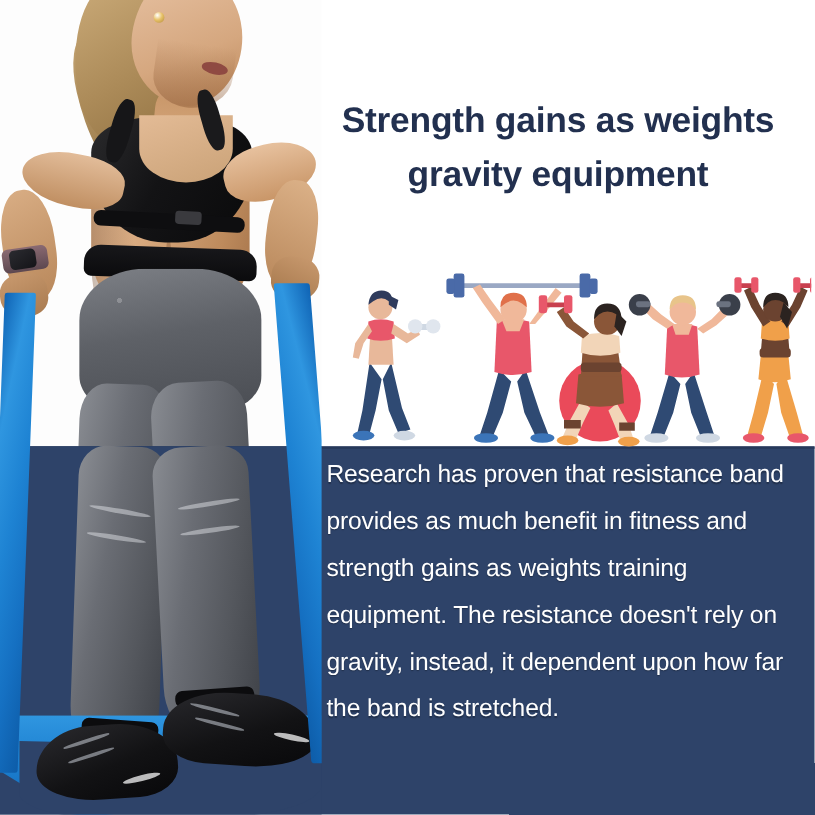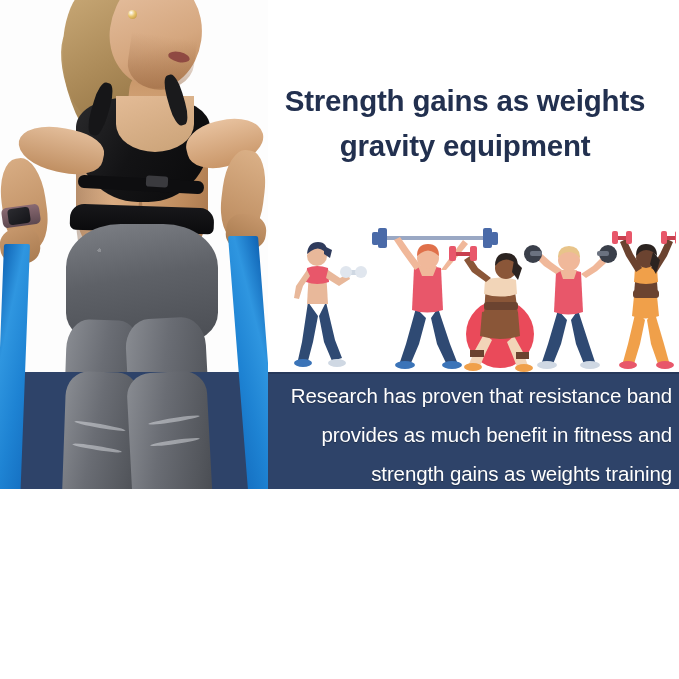--- a/index.html
+++ b/index.html
@@ -4,21 +4,21 @@
 <title>Resistance Band Product Infographic</title>
 <style>
   html, body {
     margin: 0;
     padding: 0;
     background: #ffffff;
   }
   #root {
     position: relative;
     width: 679px;
-    height: 489px;
+    height: 679px;
     overflow: hidden;
     background: #ffffff;
     font-family: "Liberation Sans", sans-serif;
   }
 
   
   #navy-panel {
     position: absolute;
     left: 0;
     top: 372px;
@@ -40,21 +40,20 @@
     left: 272px;
     top: 376px;
     width: 400px;
     color: #ffffff;
     font-size: 20.5px;
     line-height: 39px;
     letter-spacing: -0.1px;
     font-weight: 400;
     text-shadow: 0 1px 1px rgba(0,0,0,0.30);
     white-space: pre-line;
-    text-align: right;
   }
 
   
   #headline {
     position: absolute;
     left: 258px;
     top: 78px;
     width: 414px;
     text-align: center;
     color: #22304f;

